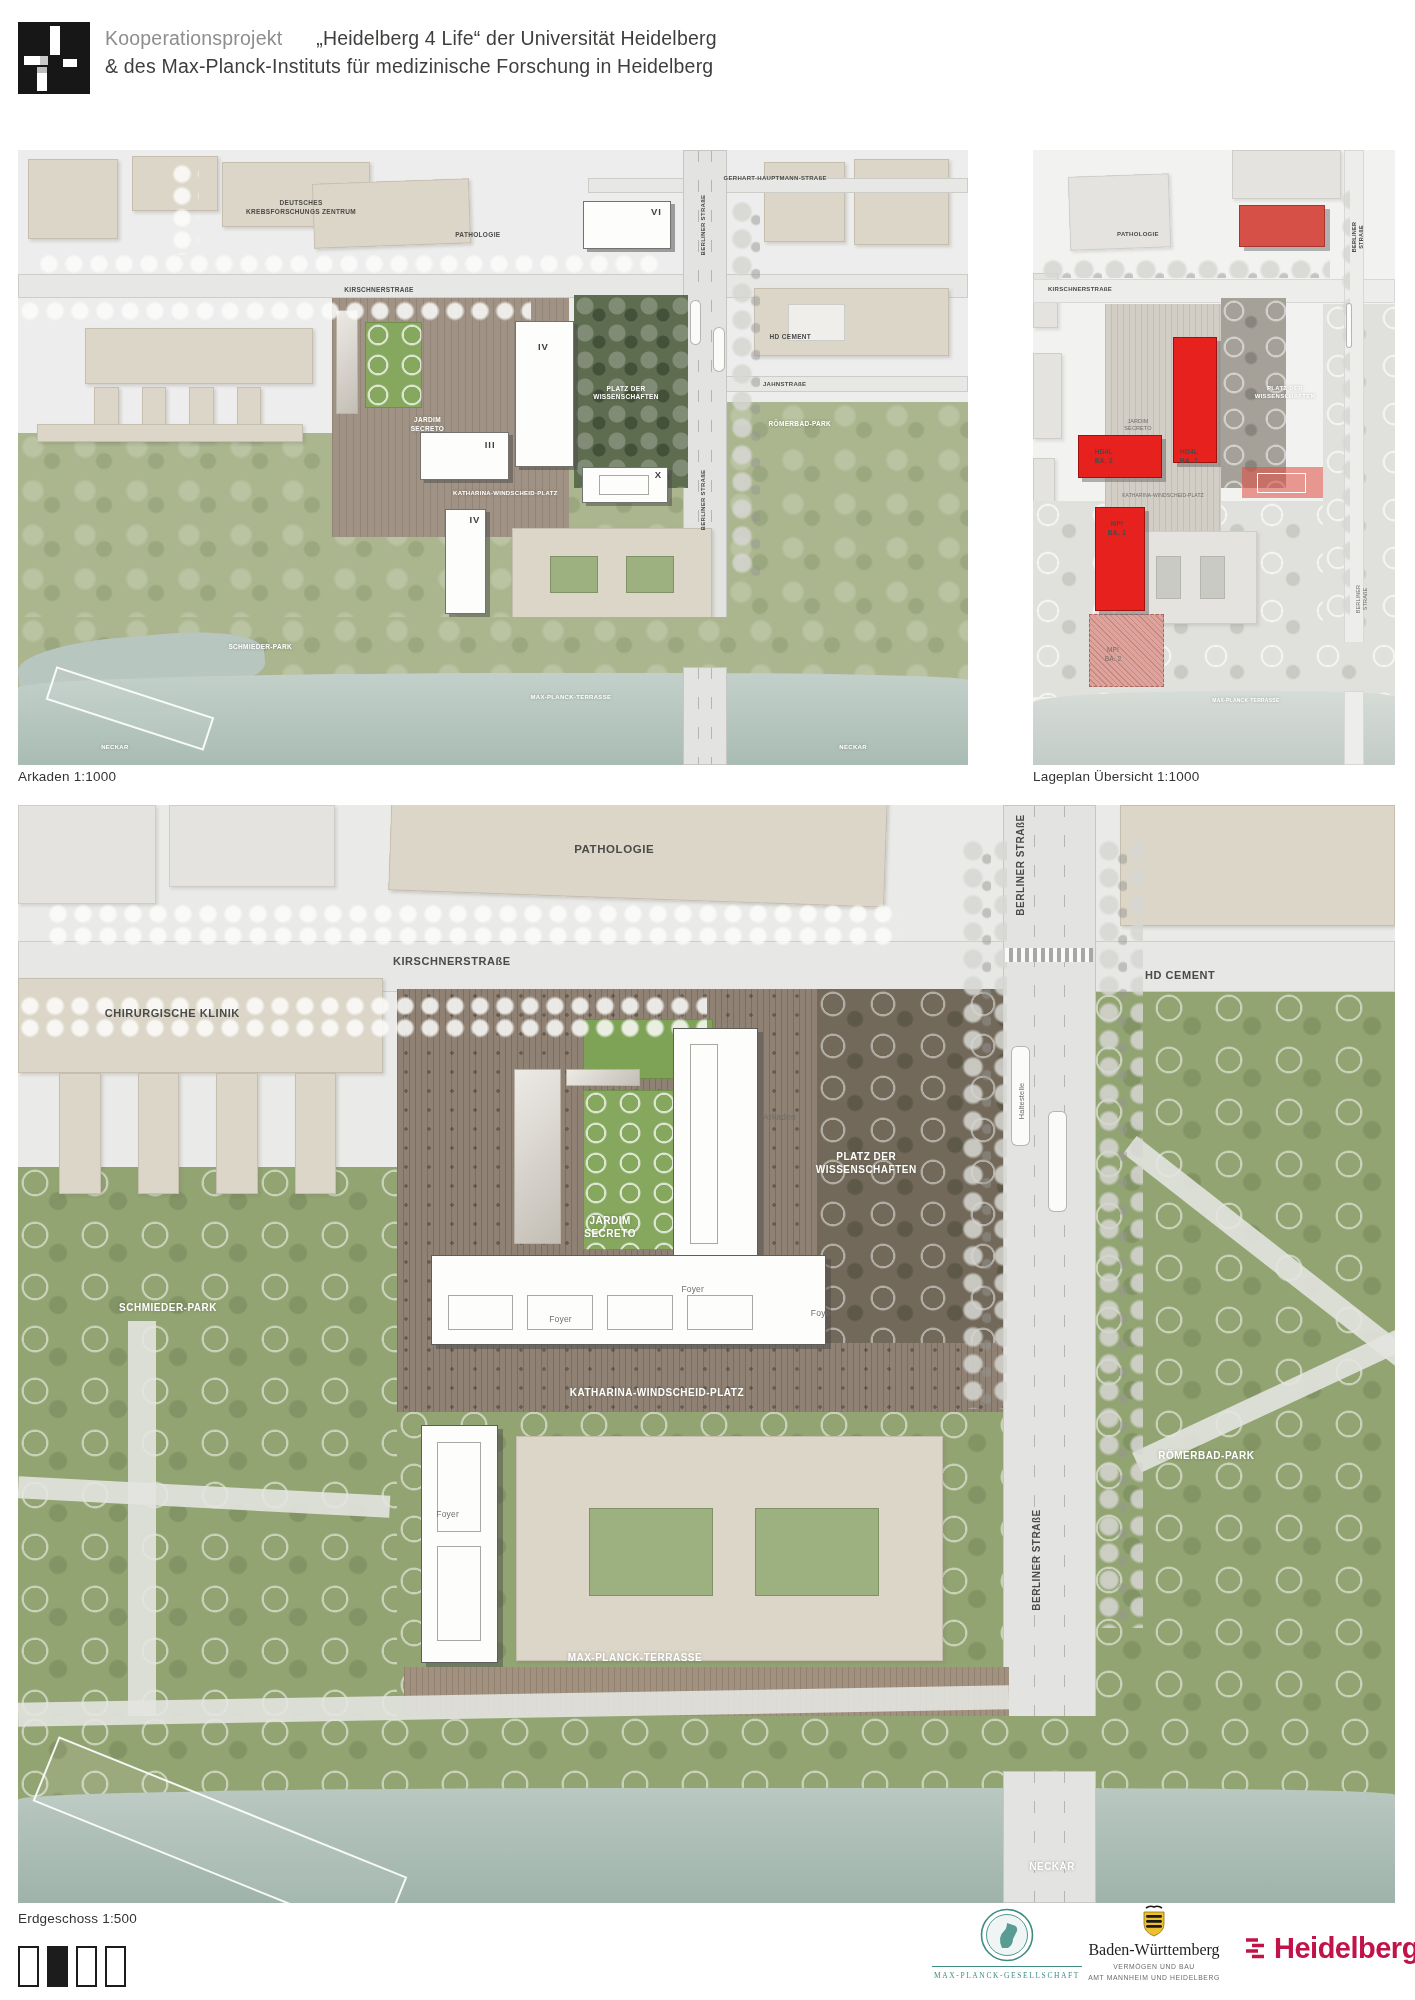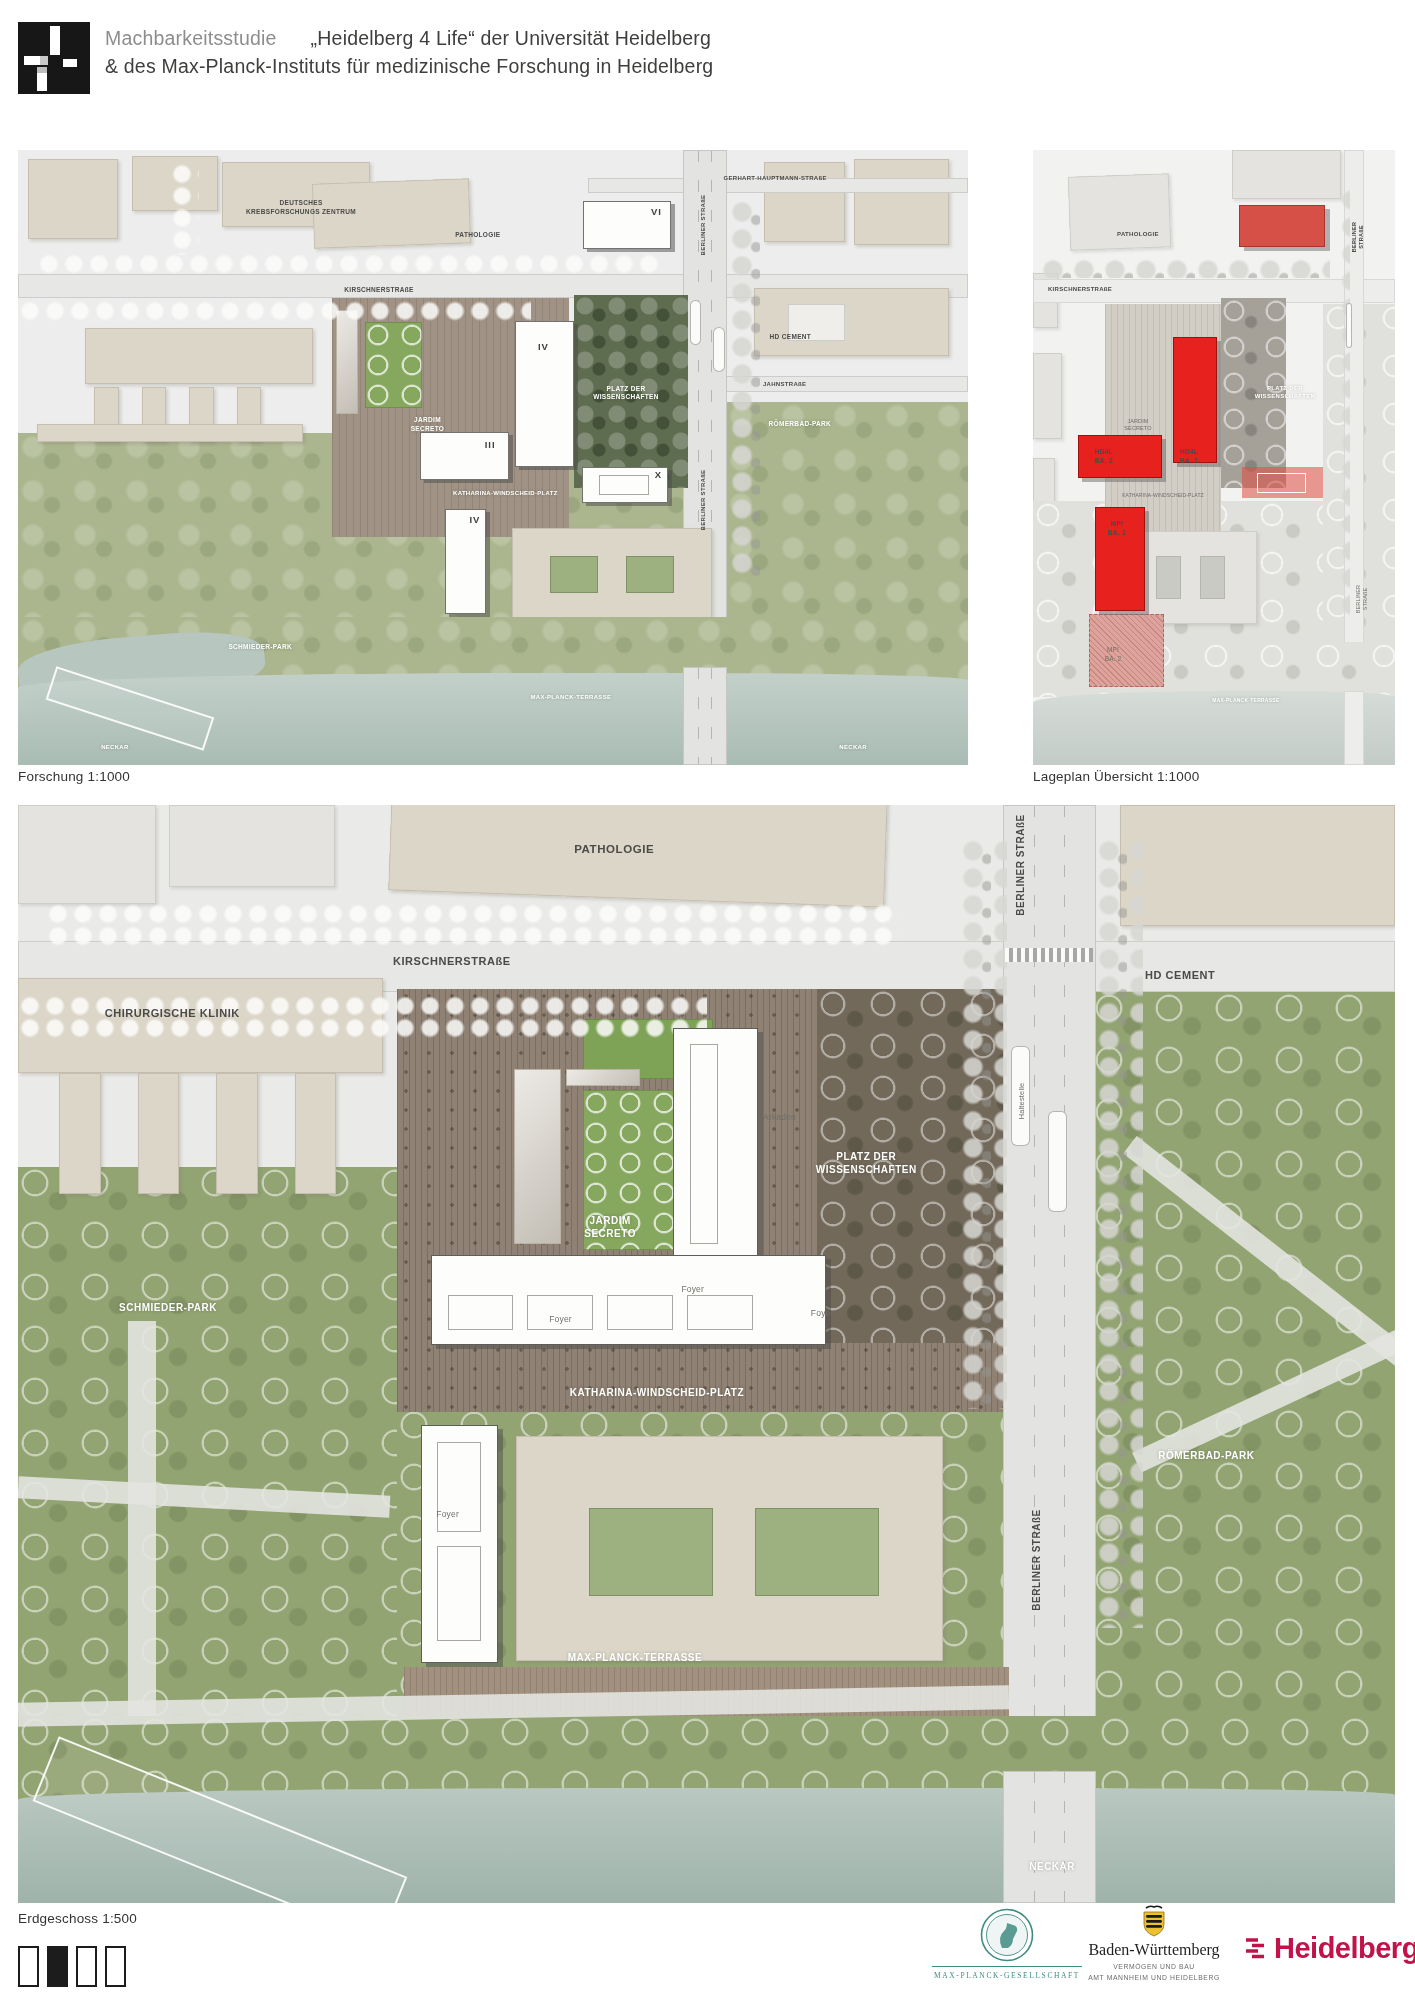--- a/index.html
+++ b/index.html
@@ -106,21 +106,21 @@
   <div class="logo-mark">
     <i class="b1"></i>
       <i class="b2"></i>
       <i class="b2b"></i>
       <i class="b3"></i>
       <i class="b4"></i>
       <i class="b4b"></i>
   </div>
   <div class="title-block">
     <div class="row1">
-      <span class="muted">Machbarkeitsstudie</span>
+      <span class="muted">Kooperationsprojekt</span>
       <span>„Heidelberg 4 Life“ der Universität Heidelberg</span>
     </div>
     <div>&amp; des Max-Planck-Instituts für medizinische Forschung in Heidelberg</div>
   </div>
 
   <figure class="plan" data-plan="lageplan" style="left:18px;top:150px;width:950px;height:615px;">
       <div class="shp beige" style="left: 1%; top: 1.5%; width: 9.5%; height: 13%;"></div>
       <div class="shp beige" style="left: 12%; top: 1%; width: 9%; height: 9%;"></div>
       <div class="shp beige" style="left: 21.5%; top: 2%; width: 15.5%; height: 10.5%;"></div>
       <div class="shp beige" style="left: 31%; top: 5%; width: 16.5%; height: 10.5%; transform: rotate(-2deg);"></div>
@@ -229,21 +229,21 @@
       <span class="lbl d" style="left: 43.1%; top: 49.8%; font-size: 6.5px;">HD4L
 BA. 1</span>
       <span class="lbl d" style="left: 23.2%; top: 61.5%; font-size: 6.5px;">MPI
 BA. 1</span>
       <span class="lbl n" style="left: 35.9%; top: 56.1%; font-size: 5px;">KATHARINA-WINDSCHEID-PLATZ</span>
       <span class="lbl n" style="left: 22.1%; top: 82%; font-size: 6.5px;">MPI
 BA. 2</span>
       <span class="lbl w" style="left: 58.8%; top: 89.5%; font-size: 5px;">MAX-PLANCK-TERRASSE</span>
       <span class="lbl n" style="left: 91%; top: 73%; font-size: 5.5px; transform: translate(-50%, -50%) rotate(-90deg);">BERLINER STRAßE</span>
     </figure>
-  <div class="caption" style="left:18px;top:769px;">Forschung 1:1000</div>
+  <div class="caption" style="left:18px;top:769px;">Arkaden 1:1000</div>
   <div class="caption" style="left:1033px;top:769px;">Lageplan Übersicht 1:1000</div>
 
   <figure class="plan" data-plan="erdgeschoss" style="left:18px;top:805px;width:1377px;height:1098px;">
       <div class="shp graybldg" style="left: 0%; top: 0%; width: 10%; height: 9%;"></div>
       <div class="shp graybldg" style="left: 11%; top: 0%; width: 12%; height: 7.5%;"></div>
       <div class="shp beige" style="left: 27%; top: -1.5%; width: 36%; height: 10%; transform: rotate(2deg);"></div>
       <div class="shp beige" style="left: 80%; top: 0%; width: 20%; height: 11%;"></div>
       <div class="shp beige" style="left: 84%; top: 13%; width: 16%; height: 19%;"></div>
       <div class="shp innerlight" style="left: 87%; top: 17%; width: 7%; height: 10%;"></div>
       <div class="shp park-big" style="left: 78%; top: 17%; width: 22%; height: 74%;"></div>

